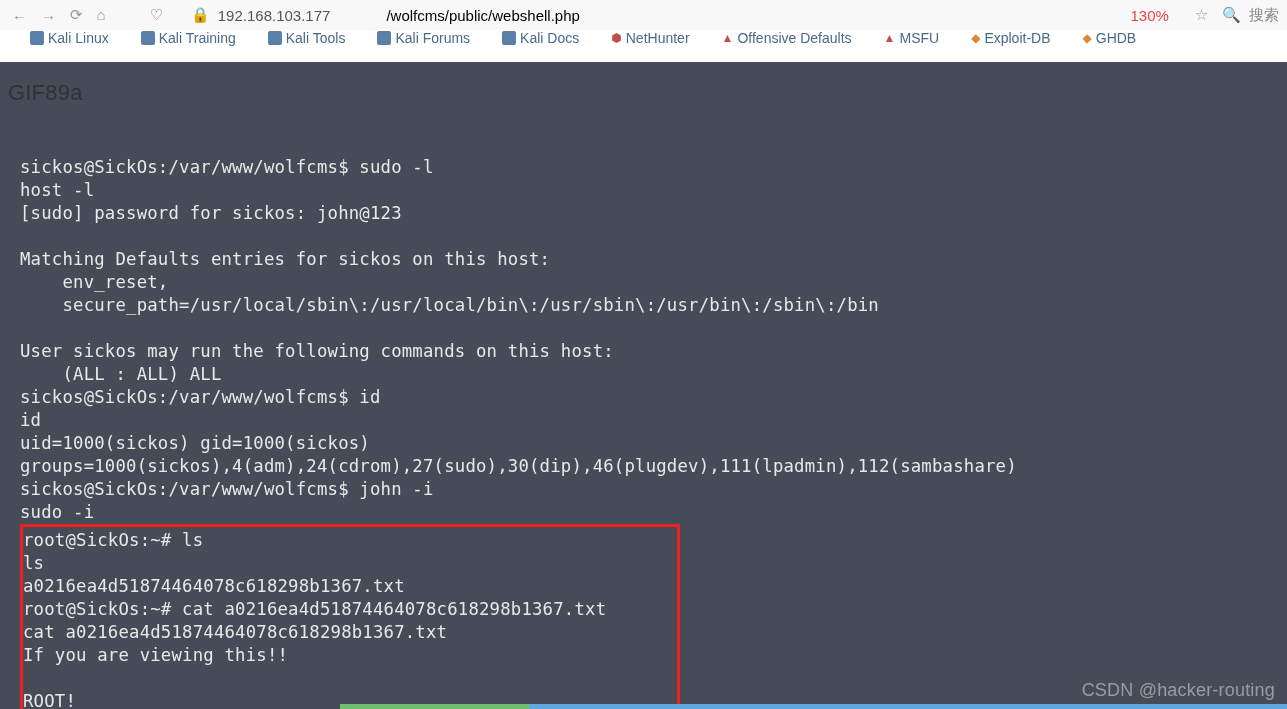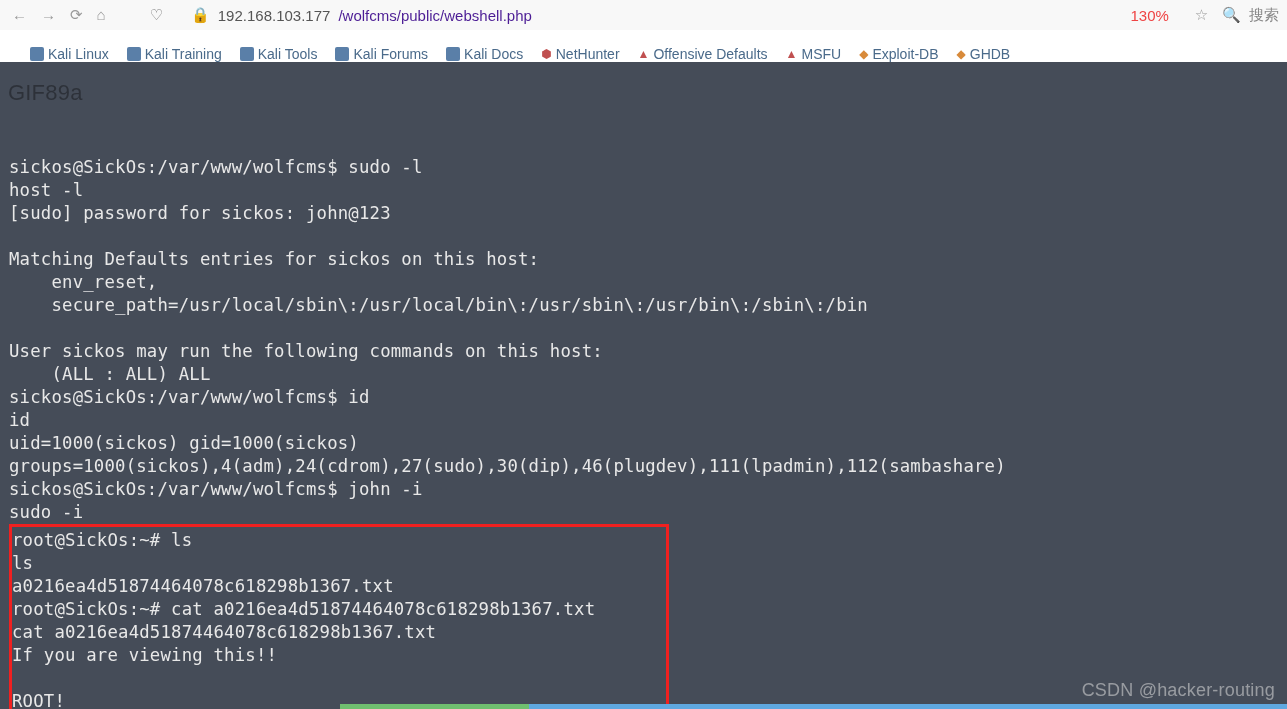--- a/index.html
+++ b/index.html
@@ -18,45 +18,45 @@
   gap: 8px;
   background: #f8f8f8;
   color: #555;
   font-family: sans-serif;
   font-size: 15px;
 }
 .nav-arrow { color: #999; padding: 0 4px; cursor: default; }
 .nav-icons { display: flex; gap: 6px; margin-right: 12px; }
 .addr-icon { color: #777; margin-left: 20px; }
 .url { color: #555; }
-.url-faded { color: #4c1d95; }
+.url-faded { color: #000000; margin-left: 48px; }
 .zoom { margin-left: auto; color: #ef4444; margin-right: 12px; }
 .star { color: #999; padding: 0 6px; }
 .search { color: #888; }
 .bookmarks {
   height: 32px;
   display: flex;
-  align-items: flex-end;
+  align-items: flex-start;
   padding: 0 30px;
-  gap: 18px;
+  gap: 32px;
   background: #fff;
   font-family: sans-serif;
   font-size: 14px;
 }
 .bm { display: flex; align-items: center; gap: 4px; color: #4a6a8a; cursor: pointer; }
 .bm-icon { width: 14px; height: 14px; }
 .kali-icon { background: #5a7fa8; border-radius: 2px; }
 .red-icon { color: #c05050; font-size: 12px; }
 .orange-icon { color: #d88a3a; font-size: 12px; }
 .terminal {
   background: #454c58;
   color: #e8e8e8;
   font-size: 17.3px;
   line-height: 1.33;
-  padding: 2px 4px 4px 9px;
+  padding: 2px 4px 4px 20px;
   height: calc(100% - 62px);
   position: relative;
   white-space: pre;
   letter-spacing: 0.2px;
 }
 .gif-bg {
   position: absolute;
   top: 16px;
   left: 8px;
   color: rgba(0,0,0,0.35);

